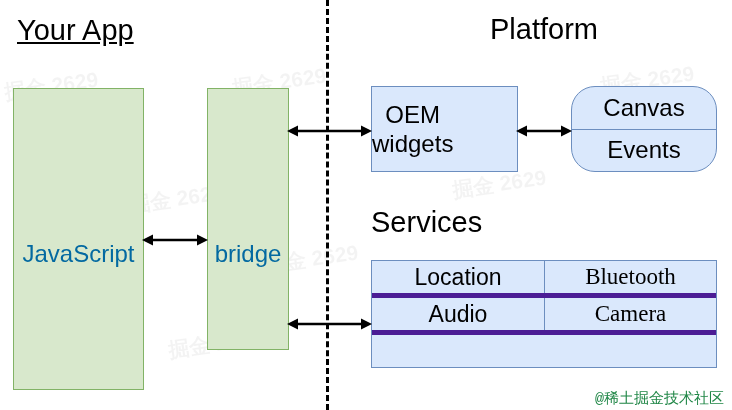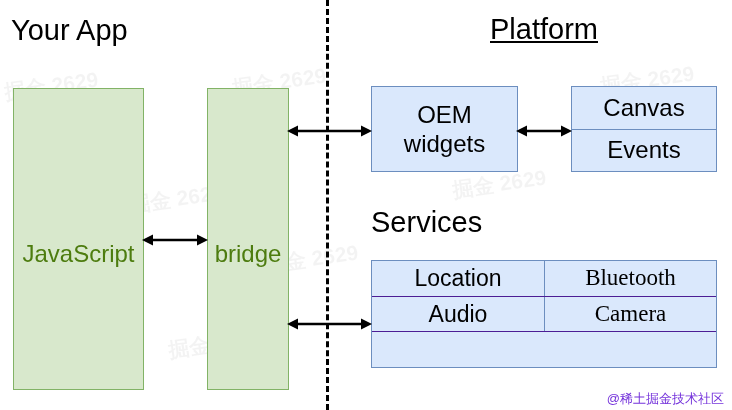--- a/index.html
+++ b/index.html
@@ -20,69 +20,69 @@
 
   
   .section-title {
     position: absolute;
     font-size: 29px;
     line-height: 1;
     color: #000000;
     white-space: nowrap;
     font-weight: 400;
   }
-  #title-your-app   { left: 11px;  top: 16px; }
-  #title-platform   { left: 371px; top: 15px; width: 346px; text-align: center; text-decoration: underline; }
+  #title-your-app   { left: 17px;  top: 16px; text-decoration: underline; }
+  #title-platform   { left: 371px; top: 15px; width: 346px; text-align: center; }
   #title-services   { left: 371px; top: 208px; width: 346px; }
 
   
   .green-box {
     position: absolute;
     background: #d8e8cc;
     border: 1px solid #82b366;
     box-sizing: border-box;
   }
   .green-box .box-label {
     position: absolute;
     left: 0;
     right: 0;
     top: 50%;
     transform: translateY(-50%);
     text-align: center;
     font-size: 24px;
     line-height: 1.05;
-    color: #4d7c0f;
+    color: #0369a1;
     white-space: nowrap;
   }
   #box-javascript { left: 13px;  top: 88px; width: 131px; height: 302px; }
-  #box-bridge     { left: 207px; top: 88px; width: 82px;  height: 302px; }
+  #box-bridge     { left: 207px; top: 88px; width: 82px;  height: 262px; }
   #box-javascript .box-label { top: 152px; transform: none; }
   #box-bridge .box-label     { top: 152px; transform: none; }
 
   
   .blue-box {
     position: absolute;
     background: #dae8fc;
     border: 1px solid #6c8ebf;
     box-sizing: border-box;
   }
   #box-oem-widgets {
     left: 371px; top: 86px; width: 147px; height: 86px;
-    display: flex; align-items: center; justify-content: center;
+    display: flex; align-items: center; justify-content: flex-start;
   }
   #box-oem-widgets .box-label {
     text-align: center;
     font-size: 24px;
     line-height: 1.22;
     color: #000000;
   }
 
   #box-canvas-events {
     left: 571px; top: 86px; width: 146px; height: 86px;
-    display: flex; flex-direction: column;
+    display: flex; flex-direction: column; border-radius: 24px;
   }
   #box-canvas-events .stack-cell {
     flex: 1 1 0;
     display: flex;
     align-items: center;
     justify-content: center;
     font-size: 24px;
     color: #000000;
     box-sizing: border-box;
   }
@@ -94,21 +94,21 @@
   
   #services-table {
     left: 371px; top: 260px; width: 346px; height: 108px;
     display: flex; flex-direction: column;
   }
   #services-table .svc-row {
     flex: 1 1 0;
     display: flex;
   }
   #services-table .svc-row + .svc-row {
-    border-top: 1px solid #4c1d95;
+    border-top: 5px solid #4c1d95;
   }
   #services-table .svc-cell {
     flex: 0 0 50%;
     display: flex;
     align-items: center;
     justify-content: center;
     font-size: 23px;
     color: #000000;
     box-sizing: border-box;
   }
@@ -158,25 +158,26 @@
   #wm-5 { left: 600px; top: 66px; }
   #wm-6 { left: 264px; top: 245px; }
   #wm-7 { left: 452px; top: 170px; }
   #wm-8 { left: 572px; top: 262px; }
   #wm-9 { left: 432px; top: 310px; }
 
   #wm-brand {
     position: absolute;
     right: 8px;
     bottom: 2px;
-    font-size: 13px;
-    color: #6d28d9;
+    font-size: 15px;
+    color: #15803d;
     opacity: 0.95;
     white-space: nowrap;
     user-select: none;
+    font-family: Liberation Mono, monospace;
   }
 </style>
 </head>
 <body>
 
 <div id="canvas">
 
   <div class="wm-faint" id="wm-1">掘金 2629</div>
   <div class="wm-faint" id="wm-2">掘金 2629</div>
   <div class="wm-faint" id="wm-3">掘金 2629</div>

